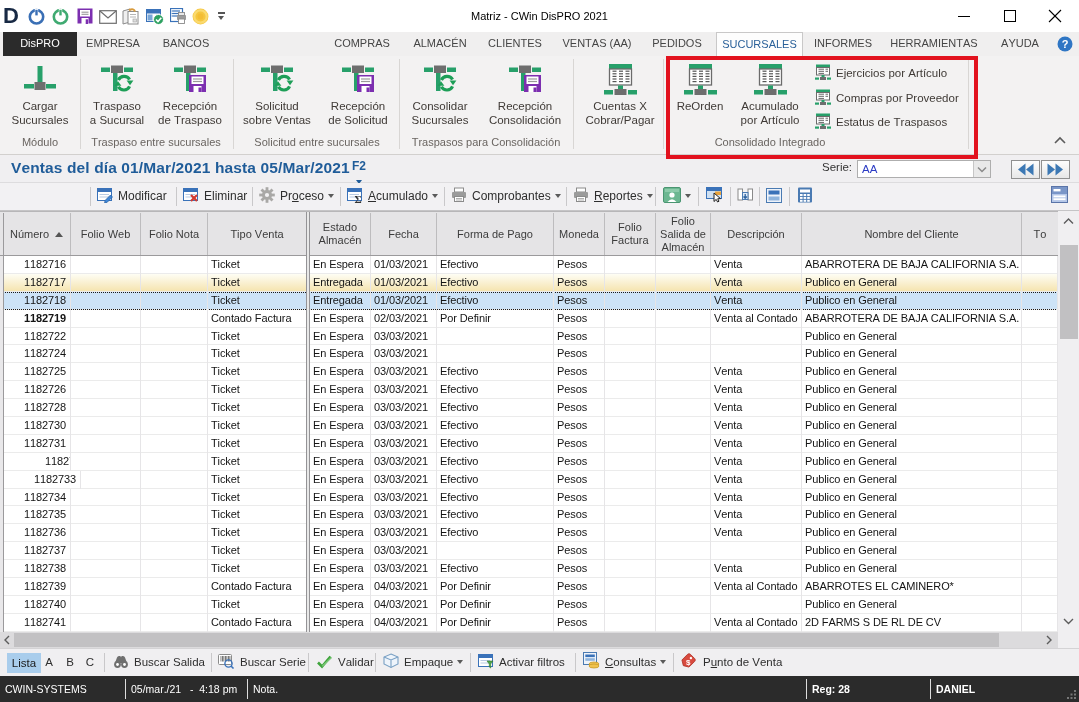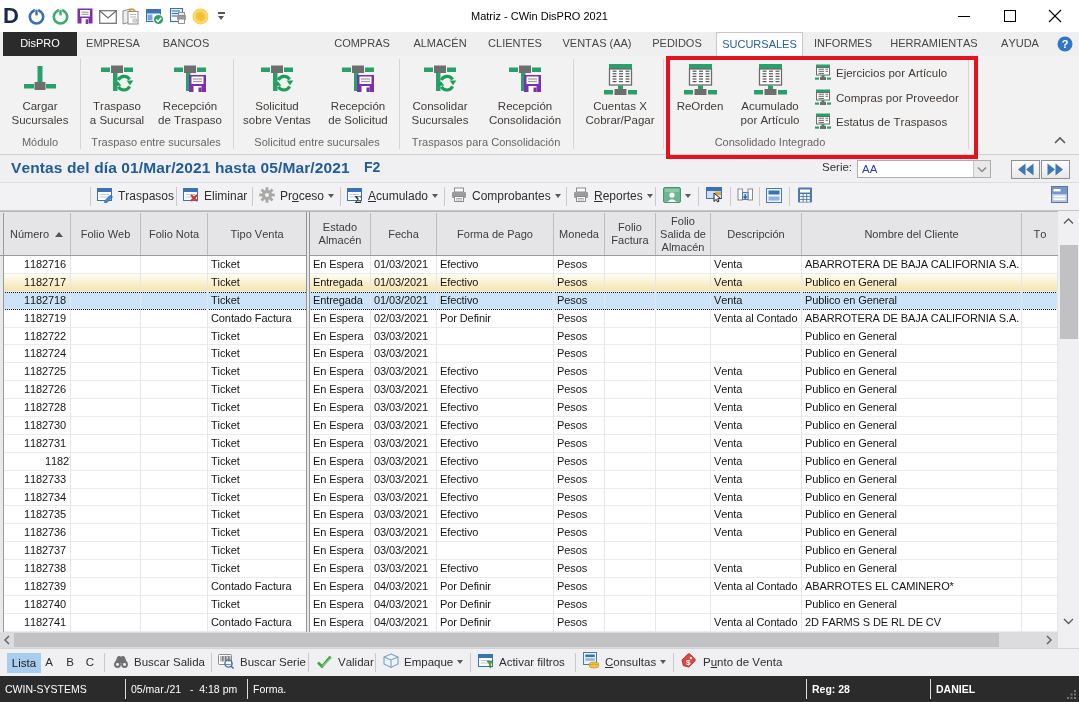--- a/index.html
+++ b/index.html
@@ -378,21 +378,21 @@
     <div class="glabel" style="left:207px;width:220px;">Solicitud entre sucursales</div>
     <div class="glabel" style="left:376px;width:220px;">Traspasos para Consolidación</div>
     <div class="glabel" style="left:660px;width:220px;">Consolidado Integrado</div>
     <svg style="position:absolute;left:1051px;top:76px;" width="18" height="18">
       <polyline points="4,11 9,6 14,11" fill="none" stroke="#5c5c5c" stroke-width="1.6"></polyline>
     </svg>
   </div>
 <div class="abs" id="redbox"></div>
 <div class="abs" id="viewhead">
     <div class="abs" id="vtitle">Ventas del día 01/Mar/2021 hasta 05/Mar/2021</div>
-    <div class="abs" style="left:364px;top:4px;font-size:14px;font-weight:bold;color:#1f5c99;text-align:center;">F2<br><span style="display:inline-block;width:0;height:0;border-left:3px solid transparent;border-right:3px solid transparent;border-top:4px solid #1f5c99;margin-top:1px;"></span></div>
+    <div class="abs" style="left:352px;top:4px;font-size:12px;font-weight:bold;color:#1f5c99;text-align:center;">F2<br><span style="display:inline-block;width:0;height:0;border-left:3px solid transparent;border-right:3px solid transparent;border-top:4px solid #1f5c99;margin-top:1px;"></span></div>
     <div class="abs" id="serielab">Serie:</div>
     <div class="abs" id="seriebox">
       <span class="val">AA</span>
       <span class="btn"><svg width="16" height="16">
           <polyline points="4,6.5 8,10.5 12,6.5" fill="none" stroke="#8a8a8a" stroke-width="1.5"></polyline>
         </svg></span>
     </div>
     <div class="navbtn" style="left:1011px;"><svg width="27" height="17">
         <path d="M13.5 2.5 L6 8.5 L13.5 14.5 Z" fill="#3c78b4"></path>
         <path d="M21.5 2.5 L14 8.5 L21.5 14.5 Z" fill="#3c78b4"></path>
@@ -412,21 +412,21 @@
         <line x1="8.5" y1="11" x2="13.5" y2="11" stroke="#fff" stroke-width="1.6"></line>
         <line x1="11" y1="8.5" x2="11" y2="13.5" stroke="#fff" stroke-width="1.6"></line>
       </svg><span style="margin-left:5px;">Agregar</span><span style="display:inline-block;width:0;height:0;border-left:3.5px solid transparent;border-right:3.5px solid transparent;border-top:4px solid #5a5a5a;margin-left:4px;vertical-align:2px;"></span></div>
     <div class="tsep" style="left:90px;"></div>
     <div class="tbtn" style="left:97px;"><svg width="16" height="16" viewBox="0 0 16 16">
         <rect x="0.5" y="1.5" width="14" height="12" fill="#fff" stroke="#3a72b9" stroke-width="1"></rect>
         <rect x="0" y="1" width="15" height="4" fill="#3a72b9"></rect>
         <line x1="2.5" y1="7.5" x2="12" y2="7.5" stroke="#b9cbe3" stroke-width="1"></line>
         <line x1="2.5" y1="10" x2="12" y2="10" stroke="#b9cbe3" stroke-width="1"></line>
         <path d="M8 13.5 L13.5 8 L15.5 10 L10 15.5 L7.6 15.9 Z" fill="#3f87d8" stroke="#2a5f9e" stroke-width="0.7"></path>
-      </svg><span style="margin-left:5px;">Traspasos</span></div>
+      </svg><span style="margin-left:5px;">Modificar</span></div>
     <div class="tsep" style="left:176px;"></div>
     <div class="tbtn" style="left:183px;"><svg width="16" height="16" viewBox="0 0 16 16">
         <rect x="0.5" y="1.5" width="14" height="12" fill="#fff" stroke="#3a72b9" stroke-width="1"></rect>
         <rect x="0" y="1" width="15" height="4" fill="#3a72b9"></rect>
         <line x1="2.5" y1="7.5" x2="12" y2="7.5" stroke="#b9cbe3" stroke-width="1"></line>
         <line x1="2.5" y1="10" x2="12" y2="10" stroke="#b9cbe3" stroke-width="1"></line>
         <g stroke="#d33a2f" stroke-width="2.2">
           <line x1="8" y1="8" x2="14" y2="14"></line>
           <line x1="14" y1="8" x2="8" y2="14"></line>
         </g>
@@ -579,21 +579,21 @@
       <div class="cell " style="left:437px;width:117px;">Efectivo</div>
       <div class="cell " style="left:554px;width:51px;">Pesos</div>
       <div class="cell " style="left:605px;width:51px;"></div>
       <div class="cell " style="left:656px;width:55px;"></div>
       <div class="cell " style="left:711px;width:91px;">Venta</div>
       <div class="cell " style="left:802px;width:220px;">Publico en General</div>
       <div class="cell " style="left:1022px;width:36px;"></div>
     </div>
     <div class="row ">
       <div class="gut"></div>
-      <div class="cell num" style="left:5px;width:66px;">1182719</div>
+      <div class="cell num" style="left:5px;width:66px;font-weight:bold;">1182719</div>
       <div class="cell " style="left:71px;width:70px;"></div>
       <div class="cell " style="left:141px;width:67px;"></div>
       <div class="cell " style="left:208px;width:99px;">Contado Factura</div>
       <div class="cell " style="left:310px;width:61px;">En Espera</div>
       <div class="cell " style="left:371px;width:66px;">02/03/2021</div>
       <div class="cell " style="left:437px;width:117px;">Por Definir</div>
       <div class="cell " style="left:554px;width:51px;">Pesos</div>
       <div class="cell " style="left:605px;width:51px;"></div>
       <div class="cell " style="left:656px;width:55px;"></div>
       <div class="cell " style="left:711px;width:91px;">Venta al Contado</div>
@@ -723,21 +723,21 @@
       <div class="cell " style="left:437px;width:117px;">Efectivo</div>
       <div class="cell " style="left:554px;width:51px;">Pesos</div>
       <div class="cell " style="left:605px;width:51px;"></div>
       <div class="cell " style="left:656px;width:55px;"></div>
       <div class="cell " style="left:711px;width:91px;">Venta</div>
       <div class="cell " style="left:802px;width:220px;">Publico en General</div>
       <div class="cell " style="left:1022px;width:36px;"></div>
     </div>
     <div class="row ">
       <div class="gut"></div>
-      <div class="cell num" style="left:5px;width:66px;">1182733</div>
+      <div class="cell num" style="left:5px;width:76px;">1182733</div>
       <div class="cell " style="left:71px;width:70px;"></div>
       <div class="cell " style="left:141px;width:67px;"></div>
       <div class="cell " style="left:208px;width:99px;">Ticket</div>
       <div class="cell " style="left:310px;width:61px;">En Espera</div>
       <div class="cell " style="left:371px;width:66px;">03/03/2021</div>
       <div class="cell " style="left:437px;width:117px;">Efectivo</div>
       <div class="cell " style="left:554px;width:51px;">Pesos</div>
       <div class="cell " style="left:605px;width:51px;"></div>
       <div class="cell " style="left:656px;width:55px;"></div>
       <div class="cell " style="left:711px;width:91px;">Venta</div>
@@ -955,21 +955,21 @@
           <circle cx="8" cy="5.3" r="1.2" fill="#fff"></circle>
         </g>
         <text x="5" y="12.5" font-size="8" font-weight="bold" fill="#fff" font-family="Liberation Sans">$</text>
       </svg><span style="margin-left:5px;">P<u>u</u>nto de Venta</span></div>
   </div>
 <div class="abs" id="statusbar">
     <div class="st" style="left:5px;">CWIN-SYSTEMS</div>
     <div class="stsep" style="left:125px;"></div>
     <div class="st" style="left:131px;">05/mar./21&nbsp;&nbsp; -&nbsp; 4:18 pm</div>
     <div class="stsep" style="left:247px;"></div>
-    <div class="st" style="left:253px;">Forma.</div>
+    <div class="st" style="left:253px;">Nota.</div>
     <div class="stsep" style="left:806px;"></div>
     <div class="st" style="left:812px;font-weight:bold;">Reg: 28</div>
     <div class="stsep" style="left:930px;"></div>
     <div class="st" style="left:936px;font-weight:bold;text-align:right;">DANIEL</div>
     <svg style="position:absolute;right:2px;bottom:2px;" width="10" height="10">
       <g fill="#777">
         <rect x="7" y="7" width="2" height="2"></rect>
         <rect x="7" y="3.5" width="2" height="2"></rect>
         <rect x="3.5" y="7" width="2" height="2"></rect>
         <rect x="7" y="0" width="2" height="2"></rect>

